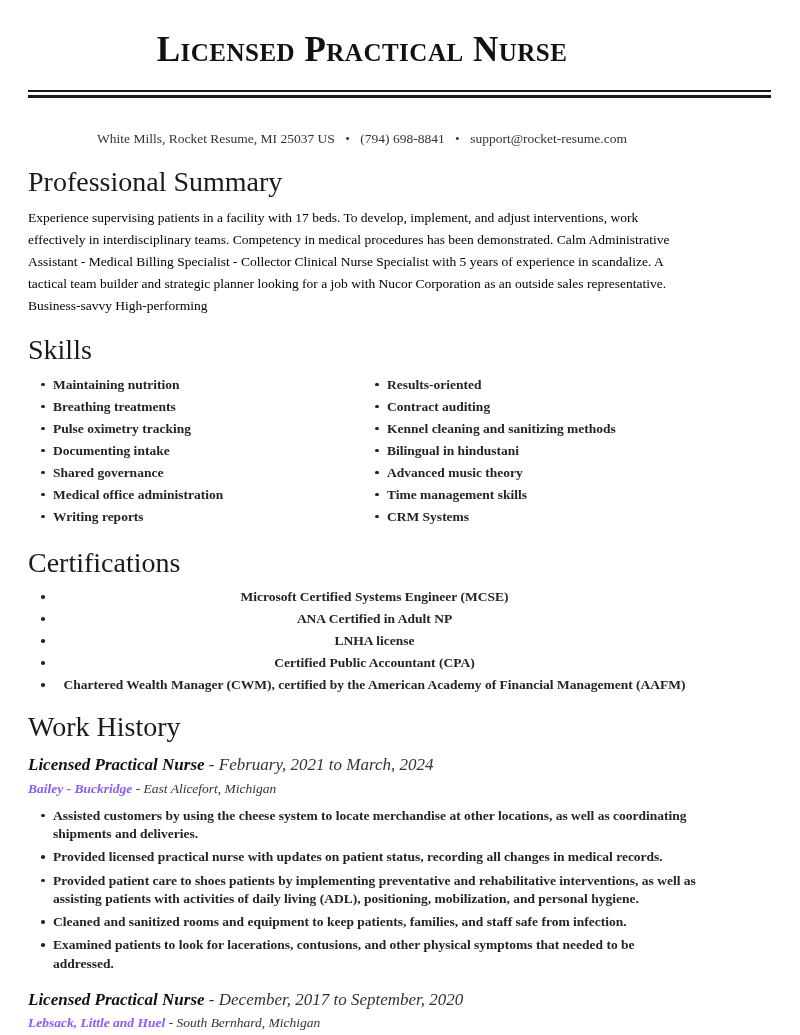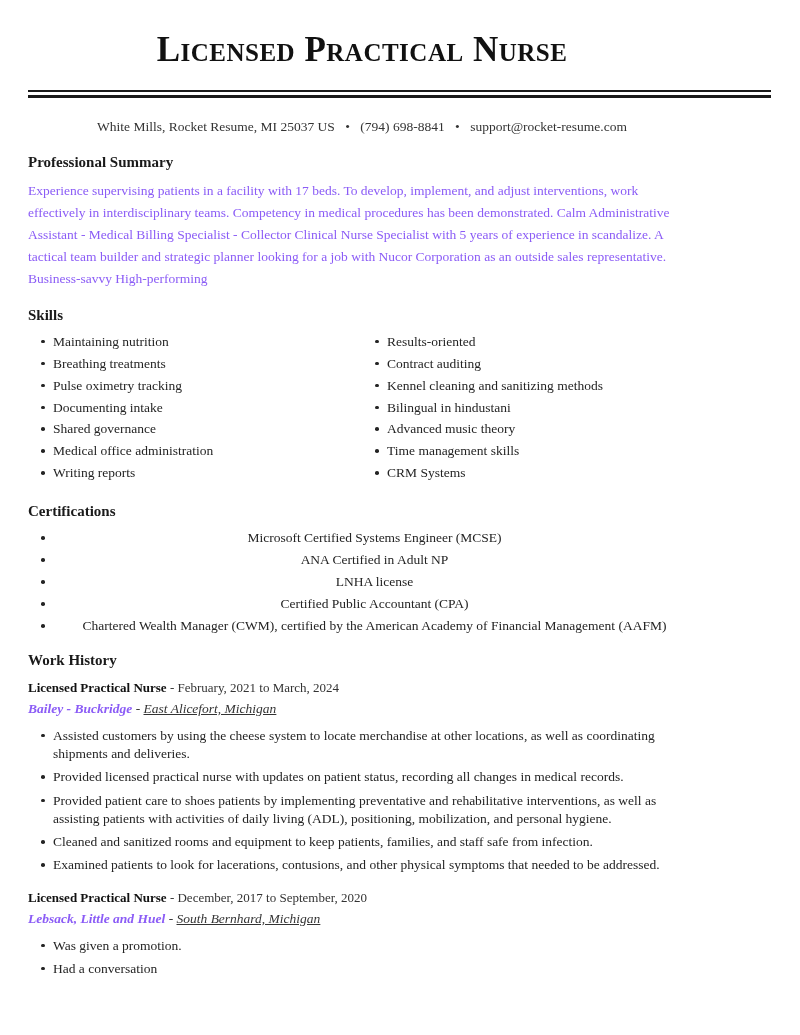--- a/index.html
+++ b/index.html
@@ -50,63 +50,64 @@
   }
   .divider .rule-thick {
     height: 3px;
     background: #1a1a1a;
   }
 
   .contact-line {
     text-align: center;
     font-size: 13.5px;
     color: #333333;
-    margin-top: 20px;
+    margin-top: 32px;
     line-height: 1.4;
   }
   .contact-sep {
     display: inline-block;
     padding: 0 7px;
     color: #333333;
   }
 
   
   .section {
     margin-top: 16px;
   }
   .section-heading {
-    font-size: 15px;
-    font-weight: 700;
+    font-size: 28px;
+    font-weight: 400;
     color: #1a1a1a;
     margin: 0 0 9px 0;
     line-height: 1.2;
   }
 
   .summary-text {
     font-size: 13.5px;
     line-height: 1.63;
-    color: #8b5cf6;
+    color: #000000;
     margin: 0;
     text-align: left;
     max-width: 742px;
   }
 
   
   ul.bullets {
     list-style: none;
     margin: 0;
     padding: 0;
   }
   ul.bullets > li {
     position: relative;
     padding-left: 25px;
     font-size: 13.5px;
     line-height: 1.33;
     color: #242424;
     margin-bottom: 4.5px;
+    font-weight: bold;
   }
   ul.bullets > li::before {
     content: "";
     position: absolute;
     left: 13px;
     top: 7px;
     width: 3.6px;
     height: 3.6px;
     border-radius: 50%;
     background: #242424;
@@ -131,23 +132,24 @@
   }
 
   
   .job {
     margin-top: 14px;
   }
   .job:first-of-type {
     margin-top: 10px;
   }
   .job-line-1 {
-    font-size: 13px;
+    font-size: 17px;
     line-height: 1.42;
     color: #242424;
+    font-style: italic;
   }
   .job-title {
     font-weight: 700;
     color: #111111;
   }
   .job-dash {
     color: #333333;
   }
   .job-dates {
     color: #333333;
@@ -159,21 +161,20 @@
     margin-top: 1px;
   }
   .job-company {
     font-weight: 700;
     font-style: italic;
     color: #8b5cf6;
   }
   .job-location {
     font-style: italic;
     color: #333333;
-    text-decoration: underline;
   }
   .job .bullets {
     margin-top: 9px;
   }
   .job .bullets > li {
     margin-bottom: 4.5px;
     line-height: 1.38;
   }
 </style>
 </head>

